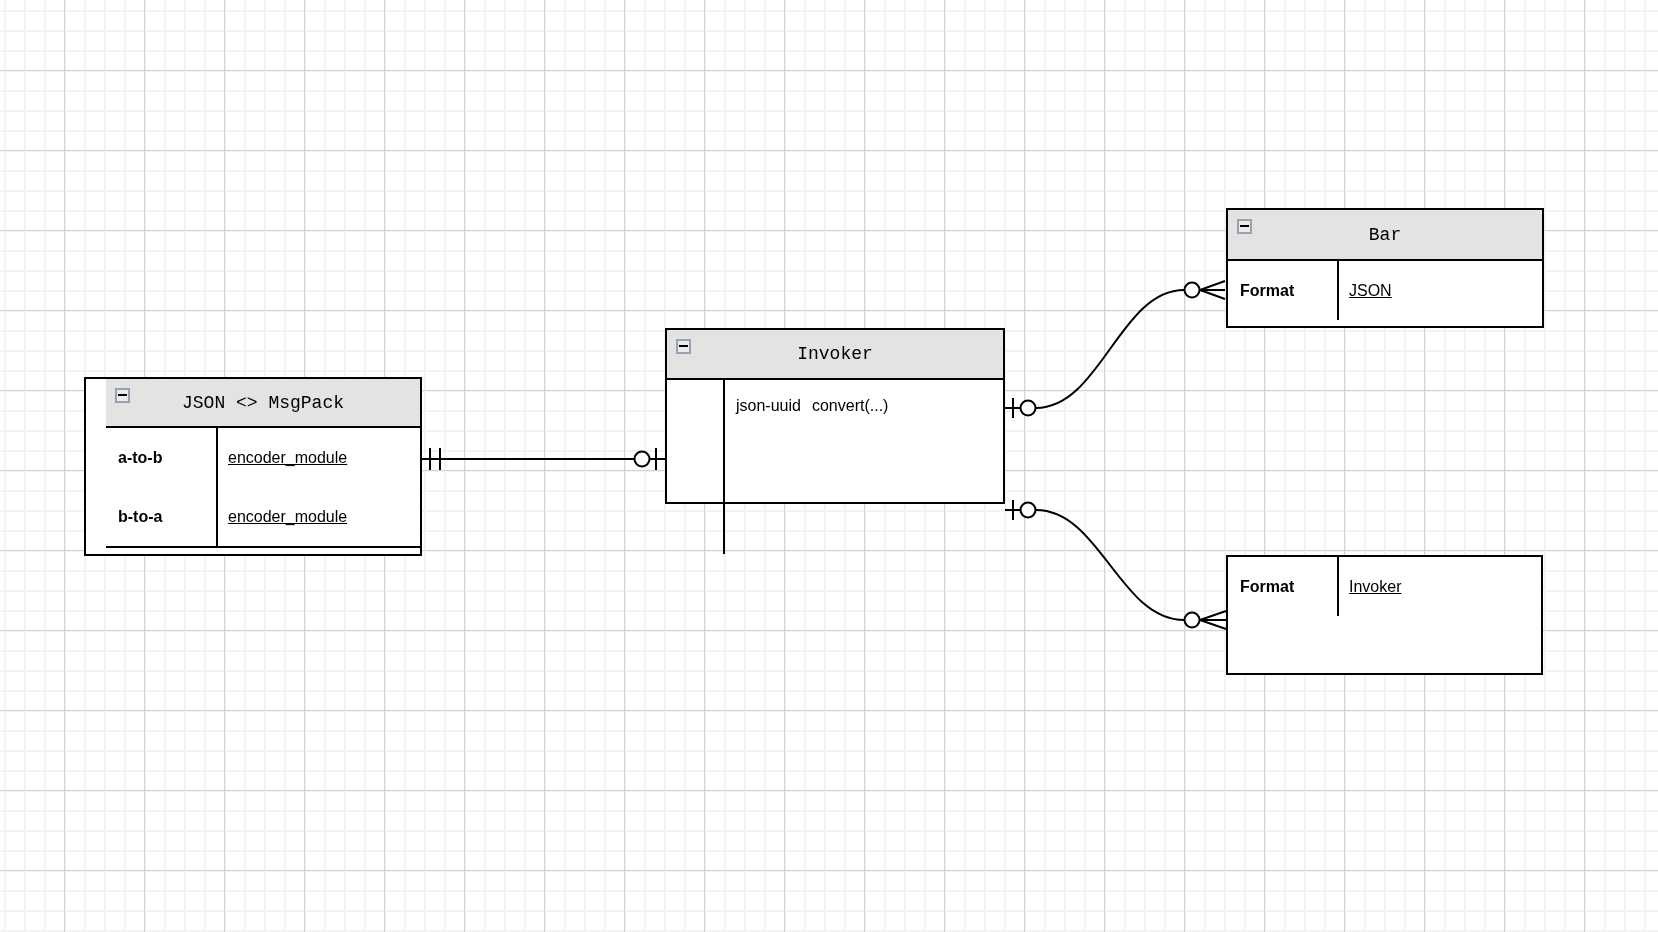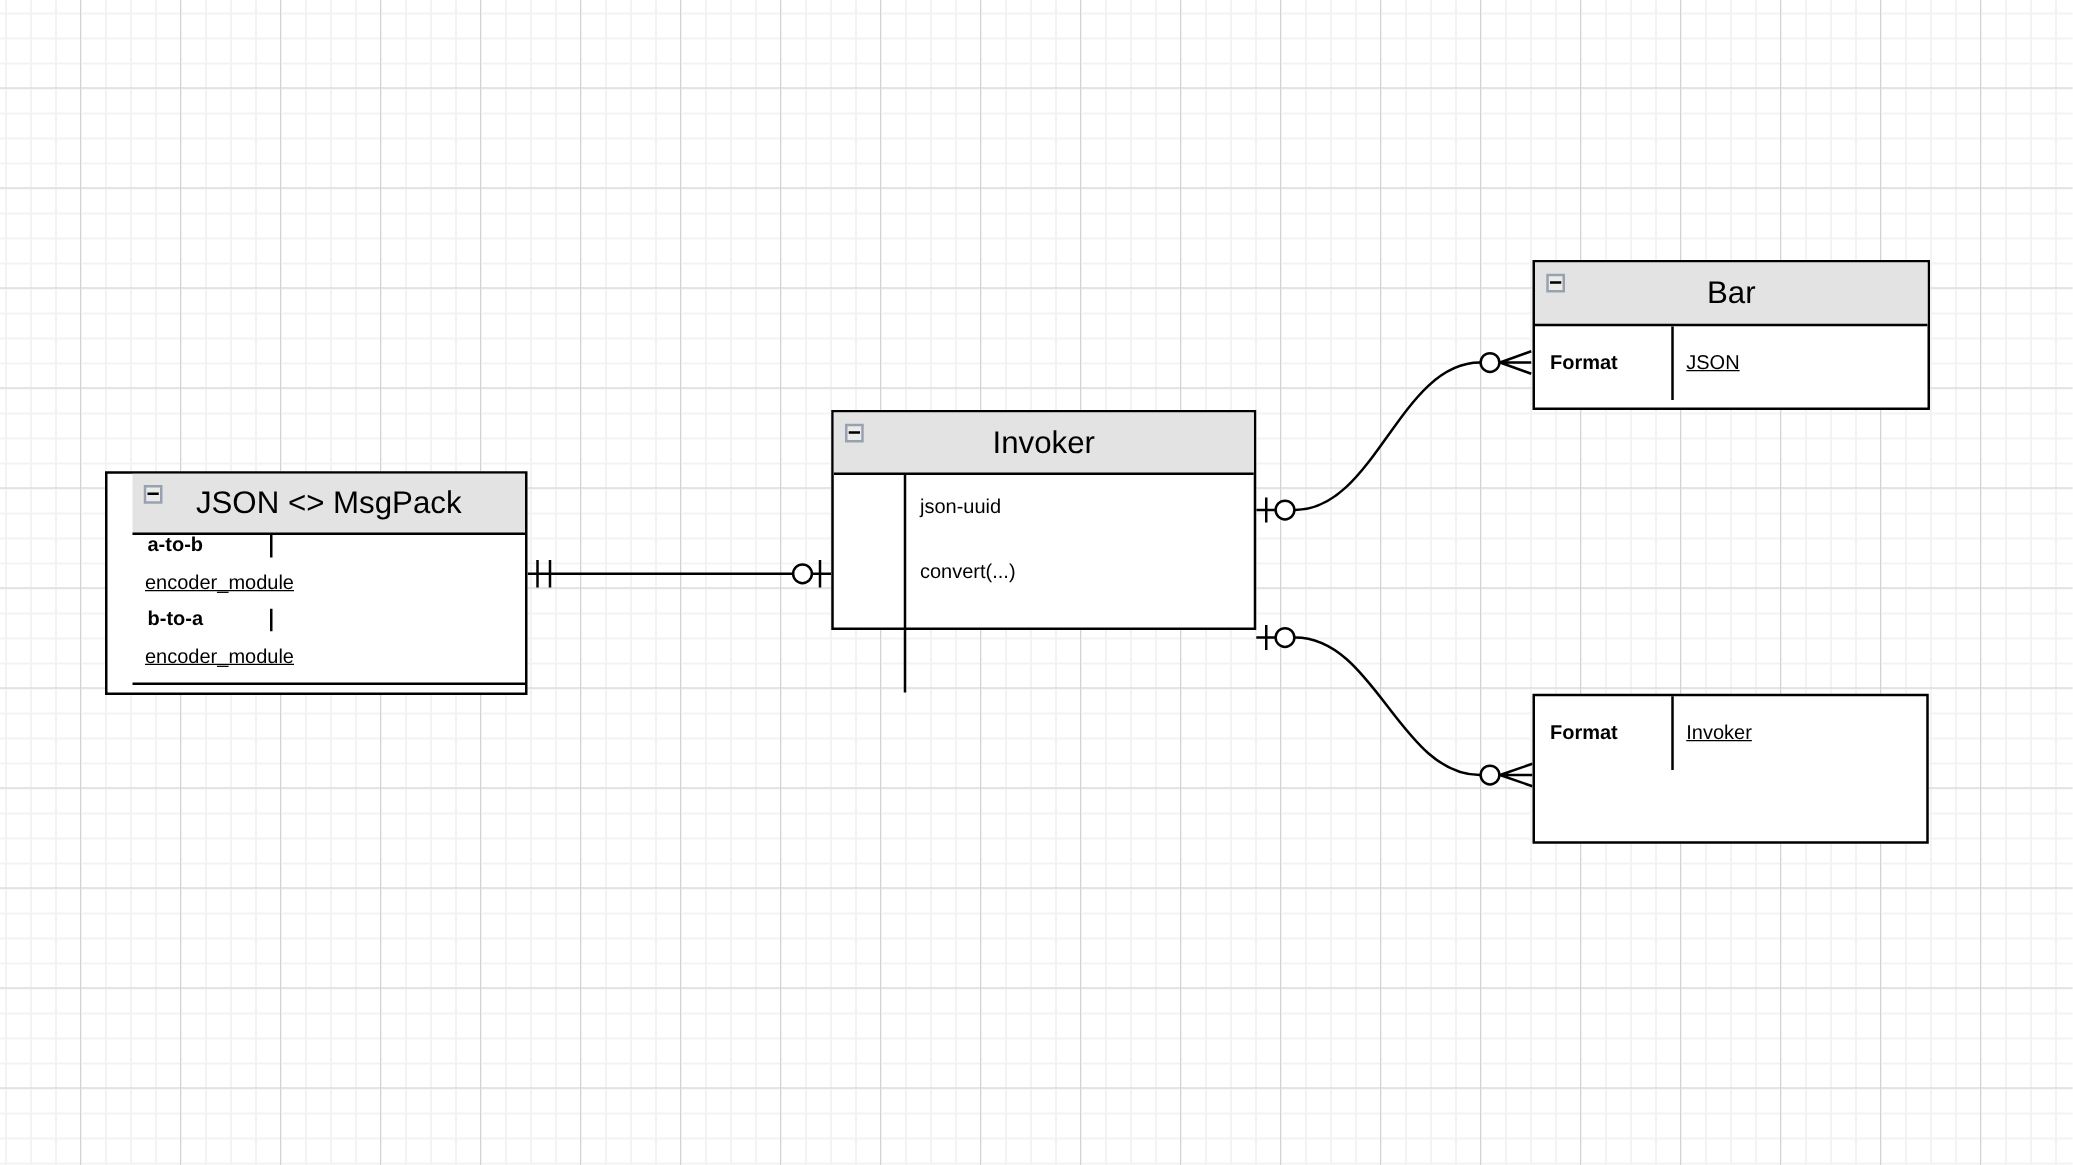--- a/index.html
+++ b/index.html
@@ -28,23 +28,24 @@
     box-sizing:border-box;
   }
   .entity-header{
     position:relative;
     background:#e3e3e3;
     border-bottom:2px solid #000;
     box-sizing:border-box;
     display:flex;align-items:center;justify-content:center;
   }
   .entity-title{
-    font-size:25px;
+    font-size:18px;
     line-height:1;
     white-space:nowrap;
+    font-family:Liberation Mono, monospace;
   }
   .collapse-btn{
     position:absolute;left:9px;top:9px;
     width:15px;height:15px;
     background:#ebebeb;
     border:2px solid #97a1b0;
     box-sizing:border-box;
     padding:0;cursor:pointer;
   }
   .collapse-btn .minus{
@@ -60,29 +61,29 @@
     overflow:hidden;
   }
   .cell.key{font-weight:bold;padding-left:12px;border-right:2px solid #000;}
   .cell.val{font-weight:normal;text-decoration:underline;padding-left:10px;flex:1;}
   .cell.attr{font-weight:normal;text-decoration:none;padding-left:11px;flex:1;}
 
   
   .e-converter{left:84px;top:377px;width:338px;height:179px;padding-left:20px;}
   .e-converter .entity-header{height:49px;}
   .e-converter .rows{border-bottom:2px solid #000;}
-  .e-converter .row{height:59px;flex-direction:column;}
+  .e-converter .row{height:59px;}
   .e-converter .cell.key{width:112px;}
 
   
   .e-invoker{left:665px;top:328px;width:340px;height:176px;}
   .e-invoker .entity-header{height:50px;}
   .e-invoker .body{display:flex;height:174px;}
   .e-invoker .spacer-col{width:58px;border-right:2px solid #000;box-sizing:border-box;}
-  .e-invoker .attr-col{flex:1;display:flex;flex-direction:column;}
+  .e-invoker .attr-col{flex:1;display:flex;flex-direction:row;}
   .e-invoker .row{height:52px;}
 
   
   .e-bar{left:1226px;top:208px;width:318px;height:120px;}
   .e-foo{left:1226px;top:555px;width:317px;height:120px;}
   .e-bar .entity-header,.e-foo .entity-header{height:51px;}
   .e-bar .row,.e-foo .row{height:59px;}
   .e-bar .cell.key,.e-foo .cell.key{width:111px;}
 
   .conn{stroke:#000;stroke-width:2;fill:none;}

